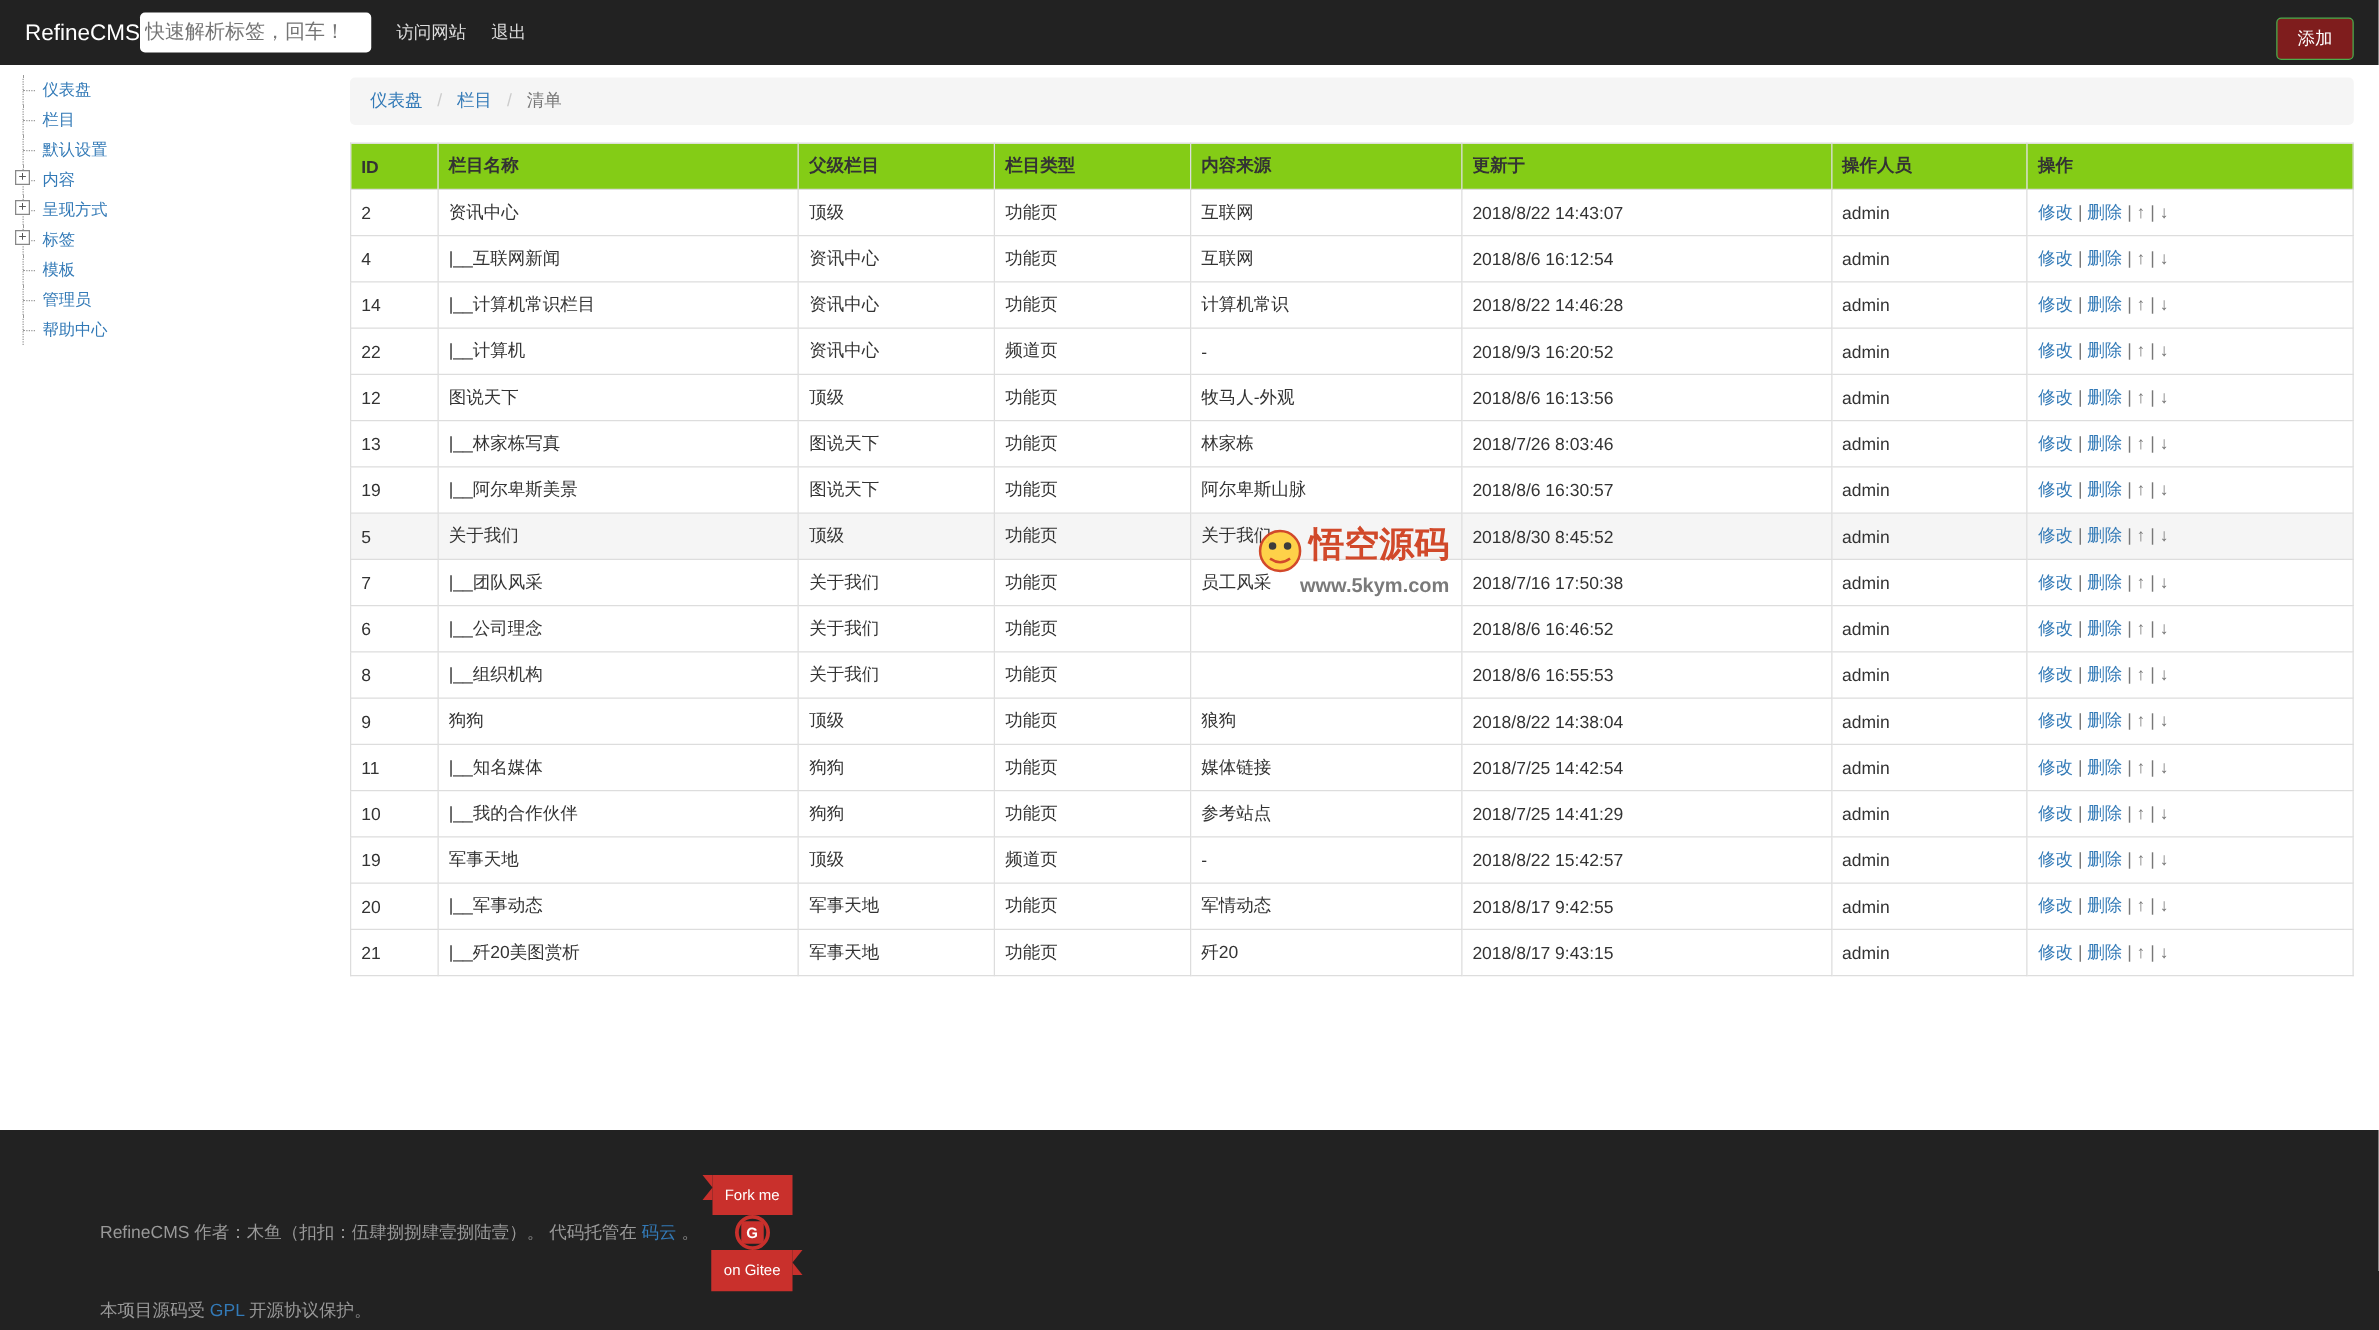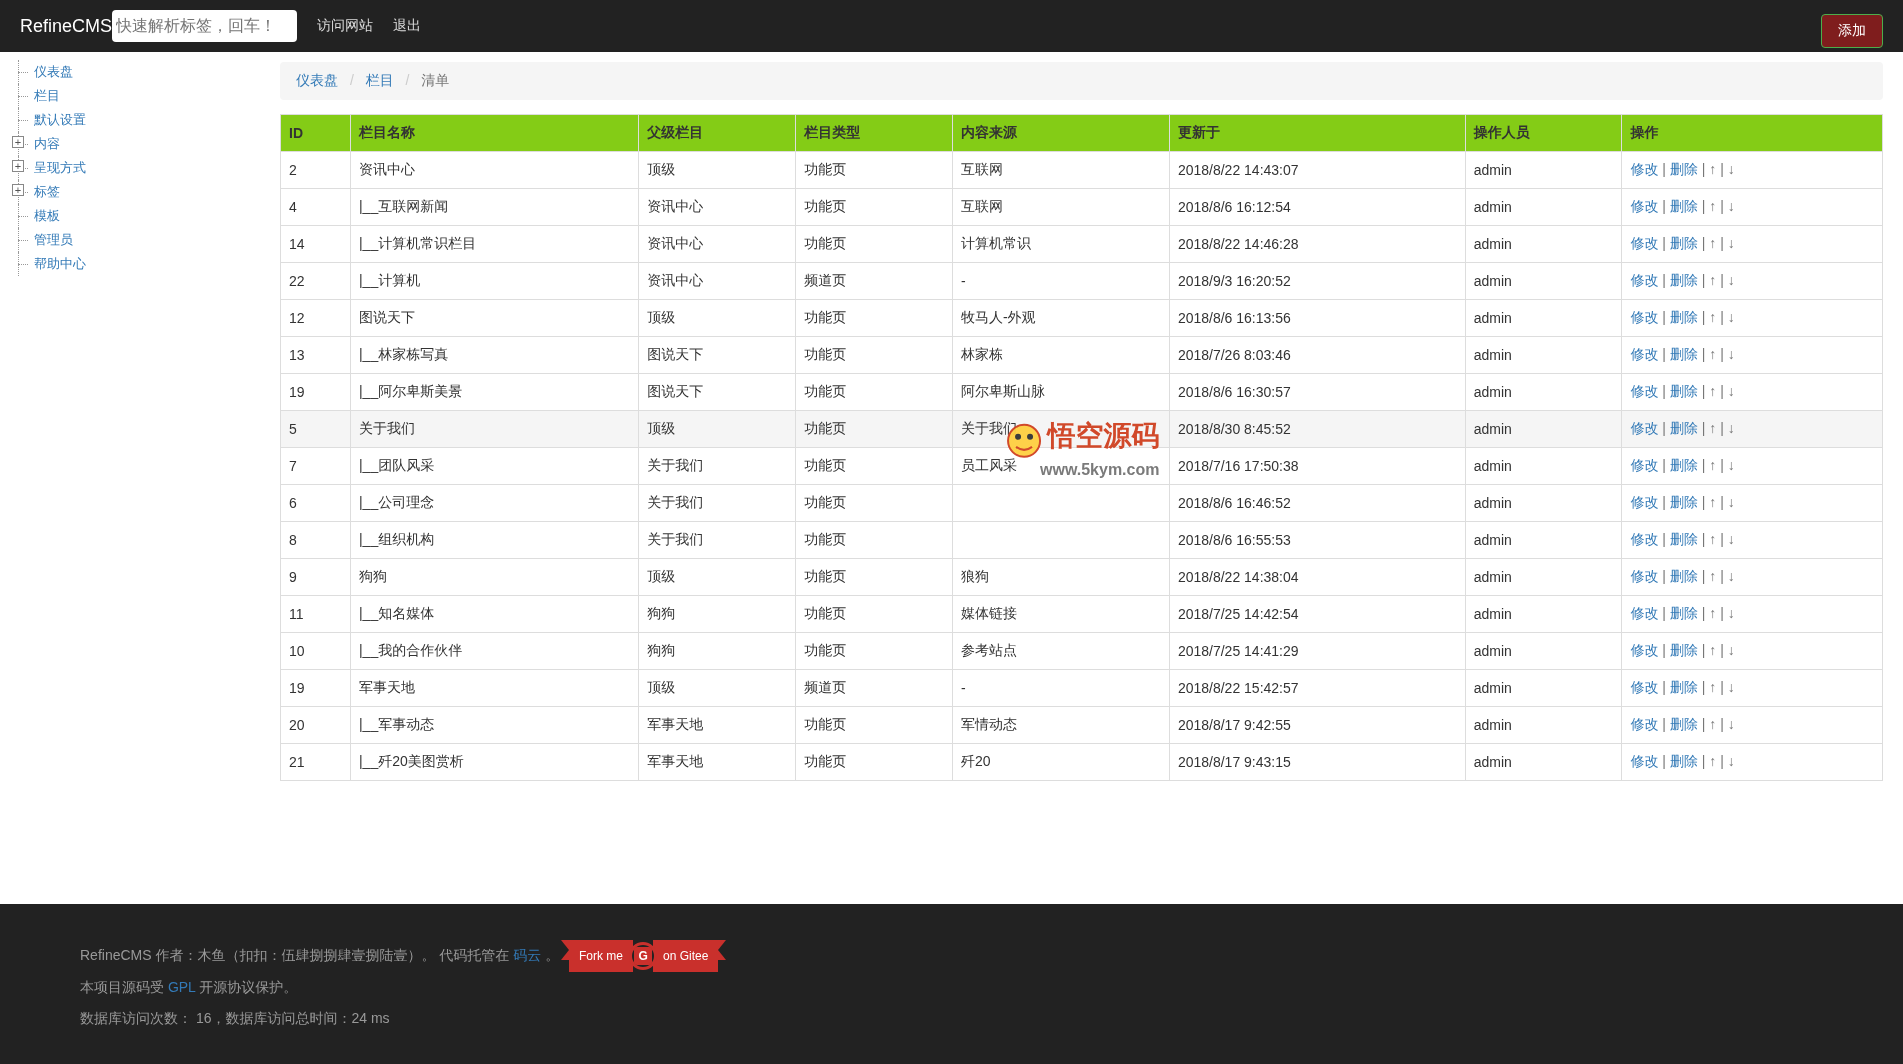--- a/index.html
+++ b/index.html
@@ -36,21 +36,21 @@
     table { width: 100%; border-collapse: collapse; font-size: 14px; }
     th, td { border: 1px solid #ddd; padding: 9px 8px; text-align: left; }
     th { font-weight: bold; background: #84cc16; }
     tbody tr.highlight { background: #f5f5f5; }
     .op-link { color: #337ab7; text-decoration: none; cursor: pointer; }
     .op-sep { color: #777; }
     .op-arrow { color: #777; cursor: pointer; }
     
     .footer { background: #222; color: #999; padding: 36px 80px; font-size: 14px; line-height: 2.2; }
     .footer a { color: #337ab7; text-decoration: none; }
-    .footer-badge { display: inline-flex; align-items: center; vertical-align: middle; margin-left: 6px; }
+    .footer-badge { display: inline-flex; align-items: center; vertical-align: middle; margin-left: 6px; flex-direction: column; }
     .ribbon-left { background: #c9302c; color: #fff; padding: 3px 10px; font-size: 12px; position: relative; }
     .ribbon-left::before { content: ""; position: absolute; left: -8px; top: 0; border: 10px solid #c9302c; border-left: 8px solid transparent; border-right: none; height: 0; }
     .ribbon-circle { width: 28px; height: 28px; border-radius: 50%; border: 3px solid #c9302c; background: #222; display: flex; align-items: center; justify-content: center; margin: 0 -4px; z-index: 1; }
     .ribbon-circle span { background: #c9302c; color: #fff; width: 18px; height: 18px; border-radius: 3px; display: flex; align-items: center; justify-content: center; font-weight: bold; font-size: 12px; }
     .ribbon-right { background: #c9302c; color: #fff; padding: 3px 10px; font-size: 12px; position: relative; }
     .ribbon-right::after { content: ""; position: absolute; right: -8px; top: 0; border: 10px solid #c9302c; border-right: 8px solid transparent; border-left: none; height: 0; }
     
     .watermark { position: absolute; left: 50%; top: 50%; transform: translate(-50%, -50%); pointer-events: none; opacity: 0.95; z-index: 5; }
     .wm-text { font-size: 28px; font-weight: bold; color: #d04020; white-space: nowrap; }
     .wm-url { font-size: 16px; color: #737373; font-weight: bold; text-align: right; }

